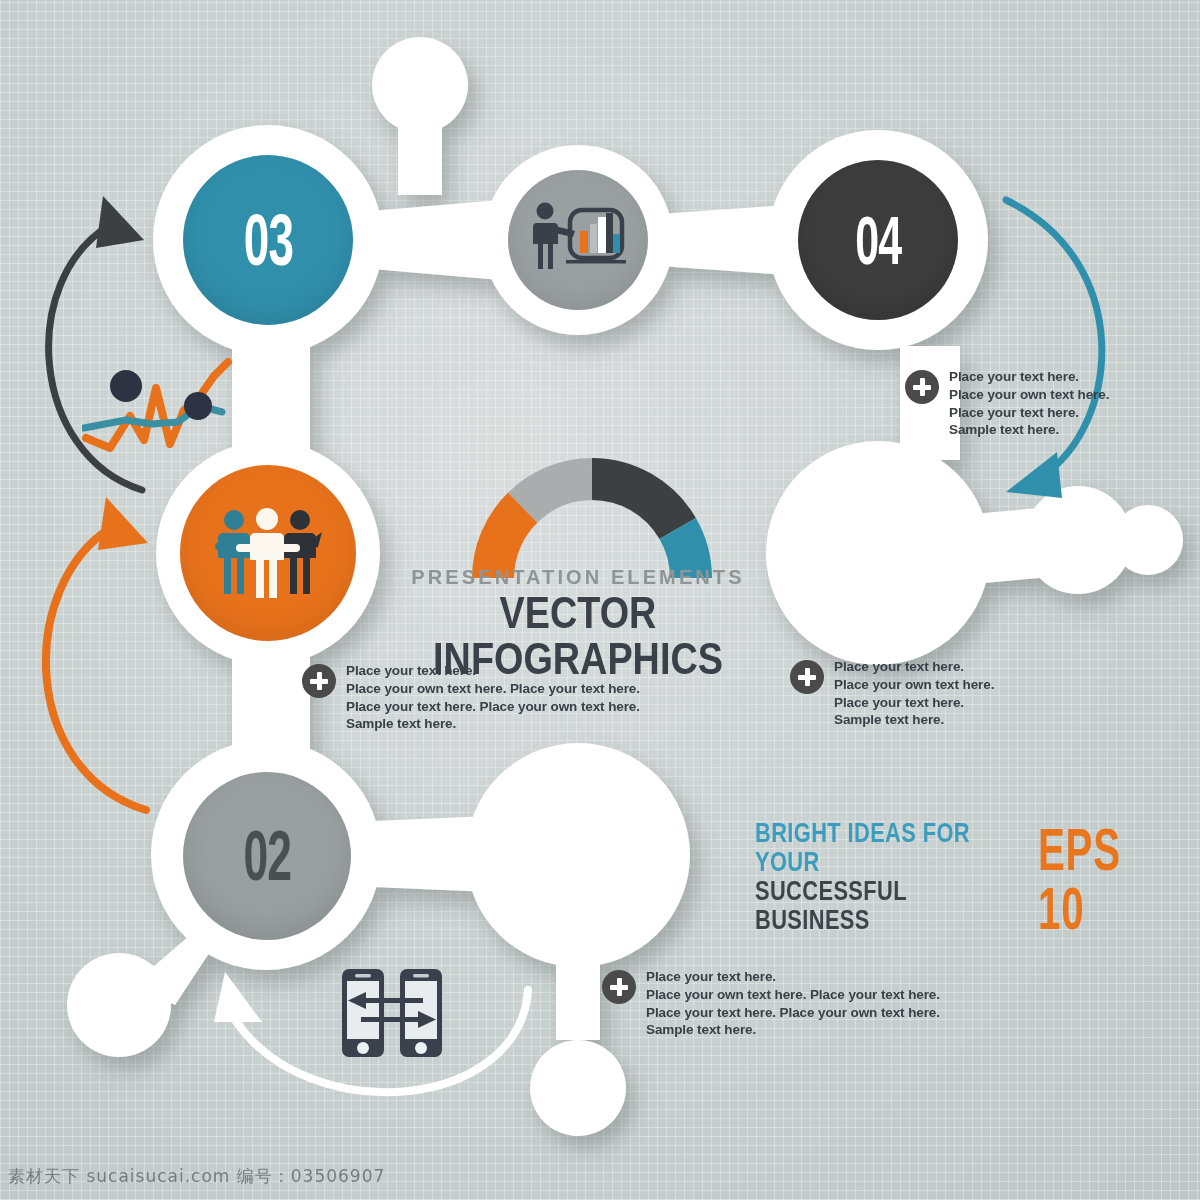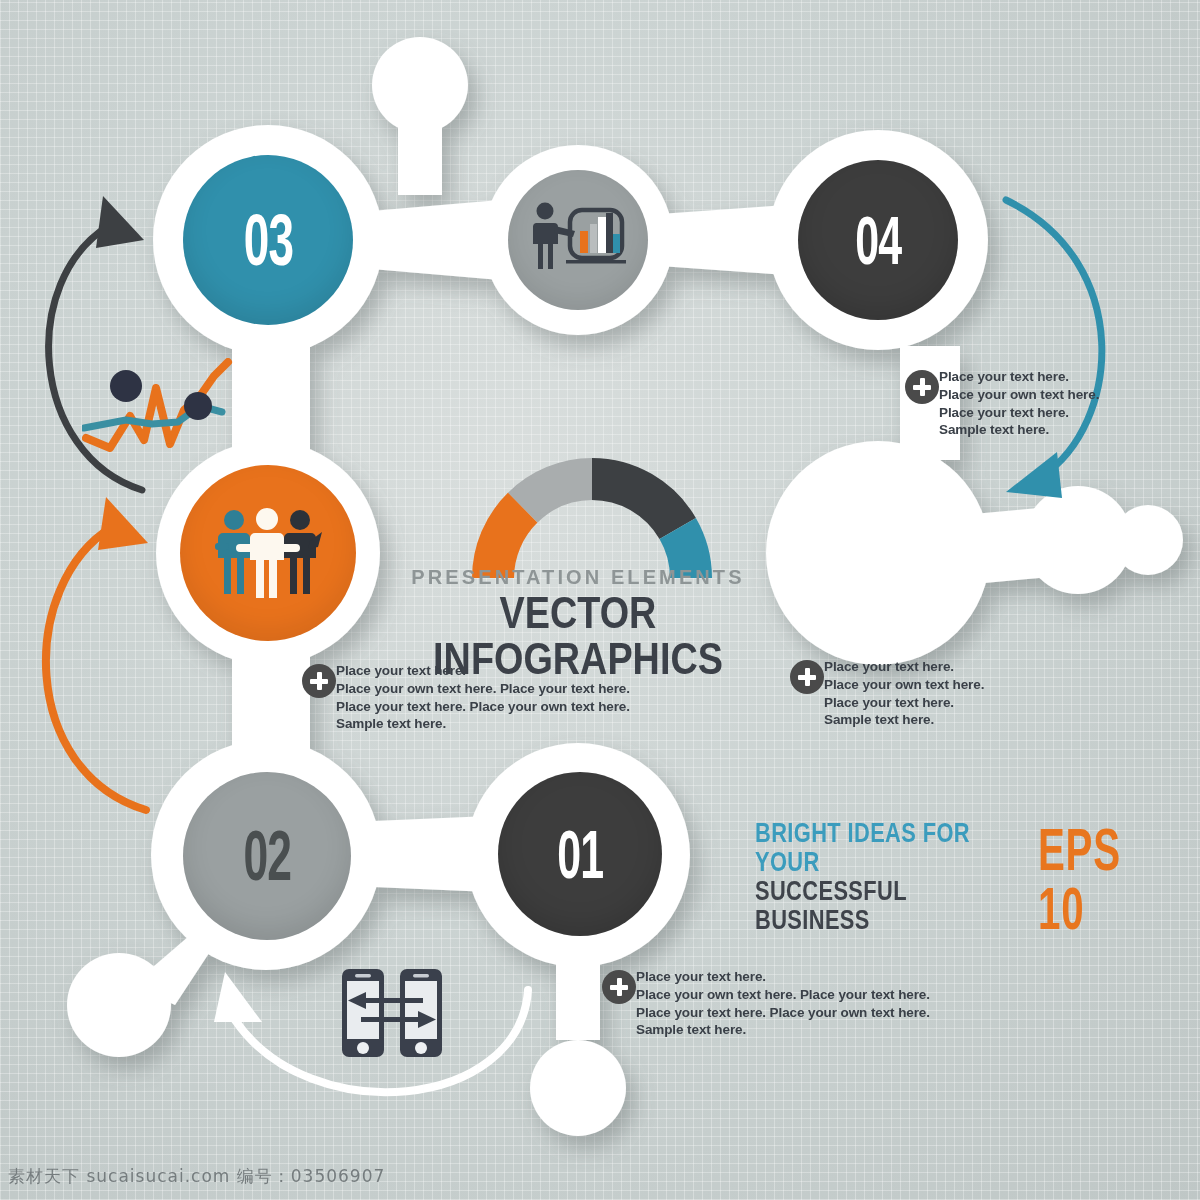--- a/index.html
+++ b/index.html
@@ -46,20 +46,21 @@
     transform: scaleX(0.74) scaleY(1.18);
     user-select: none;
   }
 
   
   .textblock {
     position: absolute;
     z-index: 6;
     display: flex;
     align-items: flex-start;
+    gap: 10px;
   }
   .plus-icon {
     flex: 0 0 auto;
     width: 34px;
     height: 34px;
     border-radius: 50%;
     background: #4a4a4a;
     position: relative;
     margin-top: 2px;
   }
@@ -241,24 +242,20 @@
               box-shadow: inset 0 -10px 26px rgba(0,0,0,.12); align-items: center;">
     <span class="node-num" style="color:#ffffff; font-size:58px;">04</span>
   </div>
 
 
   <div class="node" style="left:183px; top:772px; width:168px; height:168px; background:#9aa0a1;
               box-shadow: inset 0 -10px 26px rgba(0,0,0,.10);">
     <span class="node-num" style="color:#4a4f50; font-size:60px;">02</span>
   </div>
 
-  <div class="node" style="left:498px; top:772px; width:164px; height:164px; background:#3d3d3d;
-              box-shadow: inset 0 -10px 26px rgba(0,0,0,.12);">
-    <span class="node-num" style="color:#ffffff; font-size:58px;">01</span>
-  </div>
 
   <div class="node" style="left:508px; top:170px; width:140px; height:140px; background:#9aa0a1;
               box-shadow: inset 0 -8px 22px rgba(0,0,0,.08);">
     <svg width="100" height="80" viewBox="0 0 100 80">
 
       <circle cx="17" cy="11" r="8.5" fill="#3a4049"></circle>
       <path d="M 8 23 h 18 a 4 4 0 0 1 4 4 v 17 h -5 v 25 h -5 v -25 h -5 v 25 h -5 v -25 h -5 v -17 a 4 4 0 0 1 3 -4 z" fill="#3a4049"></path>
 
       <path d="M 27 26 L 47 31 L 45 37 L 26 33 Z" fill="#3a4049"></path>
 

